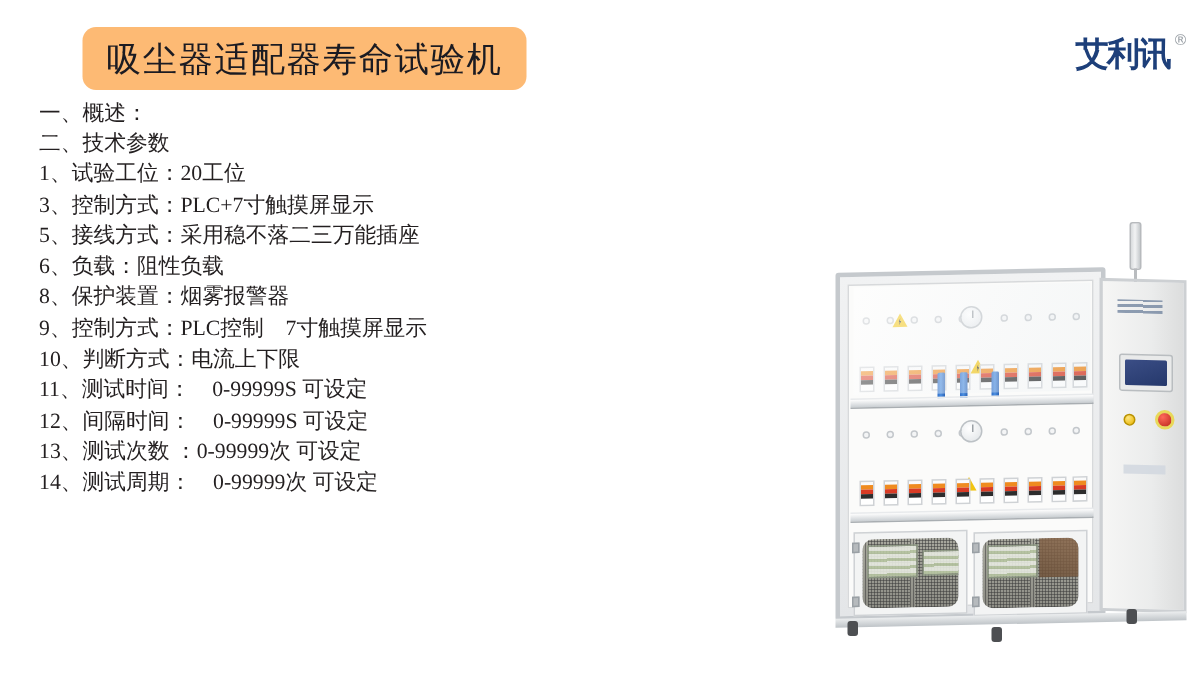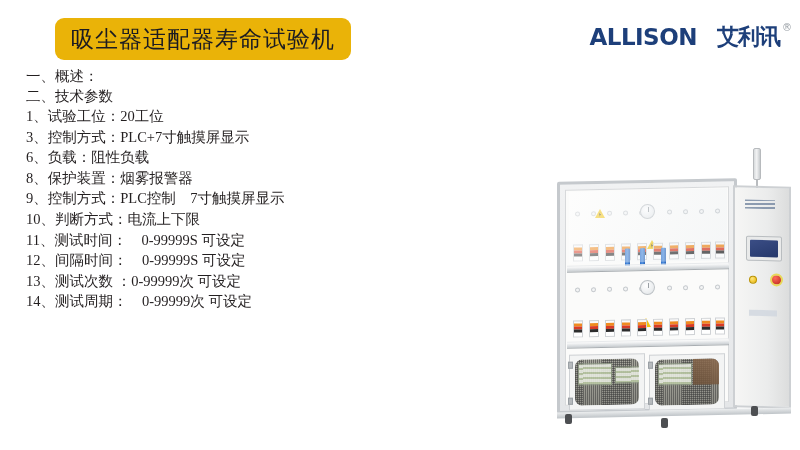--- a/index.html
+++ b/index.html
@@ -16,21 +16,21 @@
     color: #231f20;
   }
 
   
   #title-box {
     position: absolute;
     left: 55px;
     top: 18px;
     width: 296px;
     height: 42px;
-    background: #eab308;
+    background: #fdba74;
     border-radius: 9px;
     display: flex;
     align-items: center;
     justify-content: center;
   }
   #title-text {
     font-family: "DejaVu Serif", "Liberation Serif", serif;
     font-size: 23px;
     letter-spacing: 1px;
     color: #1b1b22;
@@ -413,34 +413,34 @@
   }
 </style>
 </head>
 <body>
 
 <div id="title-box">
   <span id="title-text">吸尘器适配器寿命试验机</span>
 </div>
 
 <div id="logo">
-  <span id="logo-latin">ALLISON</span>
   <span id="logo-cn">艾利讯</span>
   <span id="logo-reg">®</span>
 </div>
 
 <div id="content">
 
   <div class="sec-head">一、概述：</div>
 
   <div class="sec-head">二、技术参数</div>
 
   <div id="params">
     <div class="param-line">1、试验工位：20工位</div>
     <div class="param-line">3、控制方式：PLC+7寸触摸屏显示</div>
+    <div class="param-line">5、接线方式：采用稳不落二三万能插座</div>
     <div class="param-line">6、负载：阻性负载</div>
     <div class="param-line">8、保护装置：烟雾报警器</div>
     <div class="param-line">9、控制方式：PLC控制　7寸触摸屏显示</div>
     <div class="param-line">10、判断方式：电流上下限</div>
     <div class="param-line">11、测试时间：　0-99999S 可设定</div>
     <div class="param-line">12、间隔时间：　0-99999S 可设定</div>
     <div class="param-line">13、测试次数 ：0-99999次 可设定</div>
     <div class="param-line">14、测试周期：　0-99999次 可设定</div>
 
   </div>

